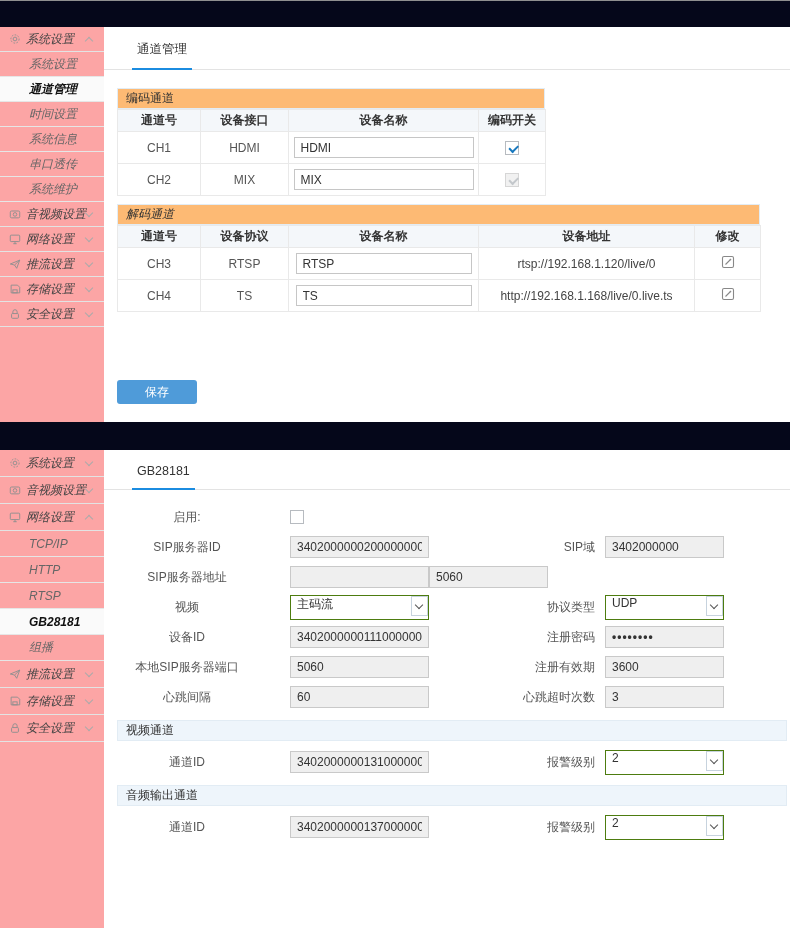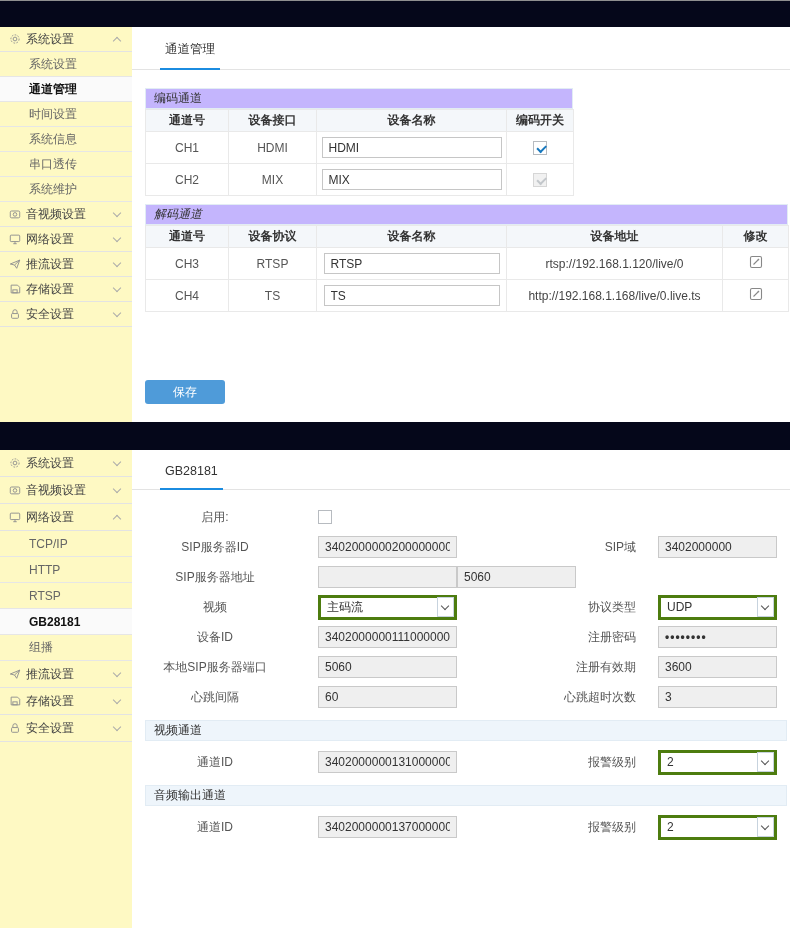--- a/index.html
+++ b/index.html
@@ -8,42 +8,42 @@
 
   .panel { position:relative; width:790px; }
   .topbar { background:#05071a; }
   .p1 .topbar { height:27px; border-top:1px solid #8f8f8f; }
   .p2 .topbar { height:28px; }
   .panel-body { display:flex; }
   .p1 .panel-body { height:395px; }
   .p2 .panel-body { height:478px; }
 
   
-  .sidebar { width:132px; background:#fef9c3; flex:none; }
+  .sidebar { width:104px; background:#fca5a5; flex:none;font-style:italic; }
   .sgroup { display:flex; align-items:center; padding:0 12px 0 8px;
             border-bottom:1px solid #e3e3e3; color:#444; font-size:12px; cursor:pointer; }
   .p1 .sgroup { height:25px; } .p2 .sgroup { height:27px; }
   .sicon { width:13px; height:13px; margin-right:5px; display:flex; align-items:center; justify-content:center; }
   .sicon svg { width:12px; height:12px; stroke:#8f8f8f; fill:none; stroke-width:1.1; }
   .slabel { flex:1; }
   .chev { width:6px; height:6px; border-right:1.2px solid #aaa; border-bottom:1.2px solid #aaa; flex:none; }
   .chev.down { transform:rotate(45deg); margin-top:-3px; }
   .chev.up { transform:rotate(-135deg); margin-top:3px; }
   .ssub { display:flex; align-items:center; padding-left:29px; border-bottom:1px solid #e6e6e6;
           color:#666; font-size:12px; cursor:pointer; }
   .p1 .ssub { height:25px; } .p2 .ssub { height:26px; }
   .ssub.active { background:#fafafa; color:#111; font-weight:bold; }
 
   
   .content { flex:1; background:#fff; overflow:hidden; }
   .tabbar { border-bottom:1px solid #e3e3e3; padding-left:28px; }
   .tab { display:inline-block; padding:14px 5px 10px 5px; font-size:12.5px; color:#333;
          border-bottom:2px solid #1b8ce0; margin-bottom:-1px; cursor:pointer; }
 
-  .sectionbar { background:#c4b5fd; border:1px solid #e2ecf4; height:21px; line-height:19px;
+  .sectionbar { background:#fdba74; border:1px solid #e2ecf4; height:21px; line-height:19px;
                 padding-left:8px; font-size:12px; color:#333; }
   .p1 .sectionbar { margin:18px 0 0 13px; }
   .gap8 { margin-top:8px !important;font-style:italic; }
 
   table { border-collapse:collapse; margin-left:13px; table-layout:fixed; }
   th, td { border:1px solid #e9e9e9; font-size:12px; text-align:center; vertical-align:middle; }
   th { background:#f4f7fa; color:#333; font-weight:bold; height:22px;margin-top:28px; }
   td { height:32px; color:#555; }
   .t-encode { width:428px; } .t-decode { width:643px; }
   .cell-input { width:180px; height:21px; border:1px solid #c6c6c6; background:#fff;
@@ -61,26 +61,26 @@
   .editicon svg { width:14px; height:14px; stroke:#888; fill:none; stroke-width:1.1; cursor:pointer; }
 
   .savebtn { display:block; margin:68px 0 0 13px; width:80px; height:24px; background:#4f9bd9;
              color:#fff; font-size:12px; border:none; border-radius:3px; cursor:pointer;
              font-family:inherit; }
 
   
   .form { padding-top:12px; }
   .f-row { display:flex; align-items:center; height:30px; }
   .f-label   { width:186px; padding-right:20px; text-align:center; font-size:12px; color:#555; flex:none; }
-  .f-label-r { width:201px; padding-right:22px; text-align:right; font-size:12px; color:#555; flex:none; }
+  .f-label-r { width:176px; padding-right:10px; text-align:right; font-size:12px; color:#555; flex:none; }
   .f-input { height:22px; border:1px solid #c9c9c9; background:#efefef; font-size:12px;
              padding:0 6px; color:#333; font-family:inherit; }
   .w-l { width:139px; } .w-r { width:119px; }
   .pwd { letter-spacing:1px; font-weight:bold; }
-  .fselect { height:25px; border:3px solid #4d7c0f; background:#fff; display:flex; align-items:center;
+  .fselect { height:25px; border:1px solid #4d7c0f; background:#fff; display:flex; 
              cursor:pointer; }
   .fselect .val { flex:1; font-size:12px; color:#333; padding-left:6px; }
   .fselect .arrowbox { width:17px; height:20px; border:1px solid #c7d3de; margin-right:0.5px;
              display:flex; align-items:center; justify-content:center; flex:none; }
   .fselect .arrowbox .chev { border-color:#555; margin-top:-2px; transform:rotate(45deg); }
   .p2sectionbar { background:#eef5fb; border:1px solid #e2ecf4; height:21px; line-height:19px;
                   padding-left:8px; font-size:12px; color:#333; margin:8px 3px 6px 13px; }
 </style>
 </head>
 <body>

